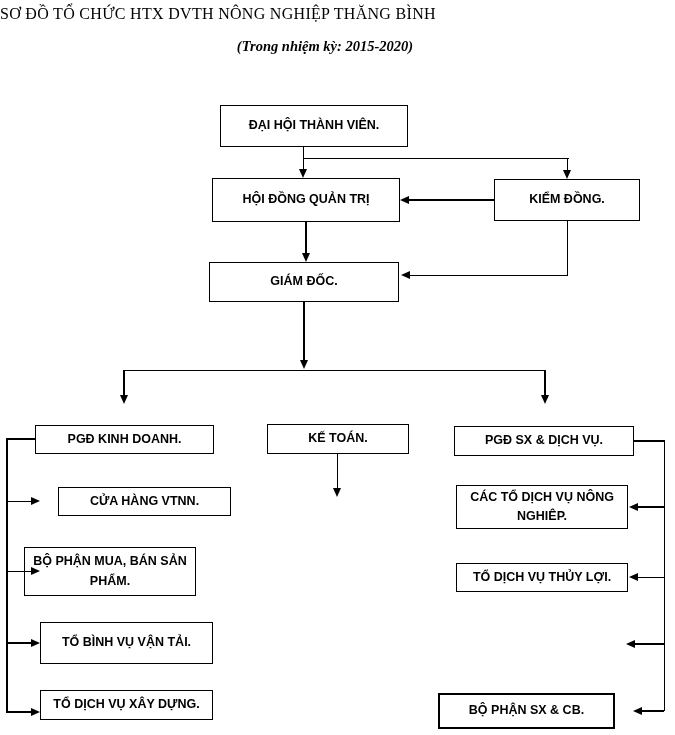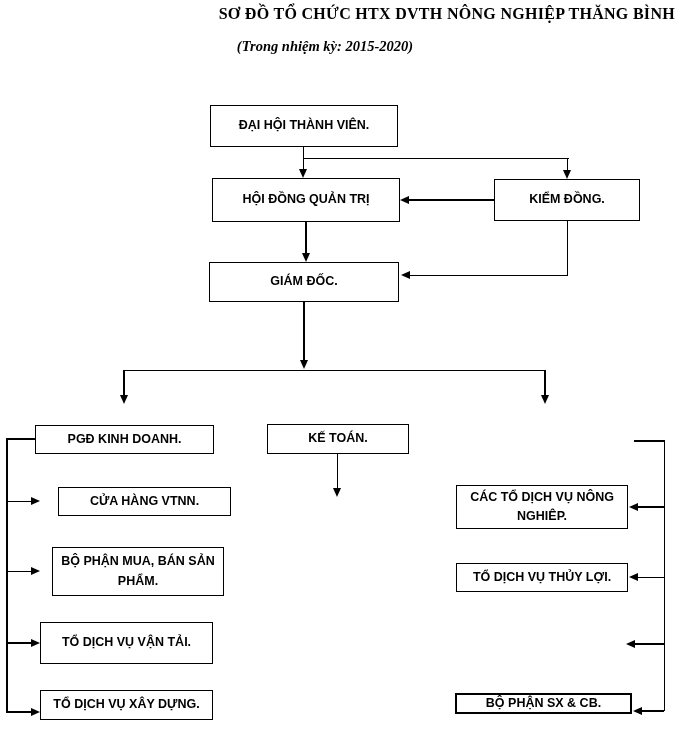--- a/index.html
+++ b/index.html
@@ -8,23 +8,23 @@
     width: 675px;
     height: 735px;
     background: #ffffff;
     overflow: hidden;
     font-family: "Liberation Sans", sans-serif;
     color: #000;
   }
   .title {
     position: absolute;
     top: 5px; left: 0; width: 675px;
-    text-align: right;
+    text-align: left;
     font-family: "Liberation Serif", serif;
-    font-weight: bold;
+    font-weight: normal;
     font-size: 16px;
     letter-spacing: 0.3px;
   }
   .subtitle {
     position: absolute;
     top: 38px; left: 0; width: 650px;
     text-align: center;
     font-family: "Liberation Serif", serif;
     font-weight: bold;
     font-style: italic;
@@ -52,37 +52,38 @@
   .ar { border-top: 4.5px solid transparent; border-bottom: 4.5px solid transparent; border-left: 9px solid #000; }
 </style>
 </head>
 <body>
 
 <div id="stage">
 
   <div class="title">SƠ ĐỒ TỔ CHỨC HTX DVTH NÔNG NGHIỆP THĂNG BÌNH</div>
   <div class="subtitle">(Trong nhiệm kỳ: 2015-2020)</div>
 
-  <div class="node" style="left:210px;top:105px;width:188px;height:42px">ĐẠI HỘI THÀNH VIÊN.</div>
+  <div class="node" style="left:220px;top:105px;width:188px;height:42px">ĐẠI HỘI THÀNH VIÊN.</div>
   <div class="node" style="left:212px;top:178px;width:188px;height:44px">HỘI ĐỒNG QUẢN TRỊ</div>
   <div class="node" style="left:494px;top:179px;width:146px;height:42px">KIỂM ĐỒNG.</div>
   <div class="node" style="left:209px;top:262px;width:190px;height:40px">GIÁM ĐỐC.</div>
 
   <div class="node" style="left:35px;top:425px;width:179px;height:29px">PGĐ KINH DOANH.</div>
   <div class="node" style="left:267px;top:424px;width:142px;height:30px">KẾ TOÁN.</div>
+  <div class="node" style="left:454px;top:426px;width:180px;height:30px">PGĐ SX &amp; DỊCH VỤ.</div>
 
   <div class="node" style="left:58px;top:487px;width:173px;height:29px">CỬA HÀNG VTNN.</div>
-  <div class="node" style="left:52px;top:547px;width:172px;height:49px">BỘ PHẬN MUA, BÁN SẢN PHẨM.</div>
-  <div class="node" style="left:40px;top:622px;width:173px;height:42px">TỔ DỊCH VỤ VẬN TẢI.</div>
+  <div class="node" style="left:24px;top:547px;width:172px;height:49px">BỘ PHẬN MUA, BÁN SẢN PHẨM.</div>
+  <div class="node" style="left:40px;top:622px;width:173px;height:42px">TỔ BÌNH VỤ VẬN TẢI.</div>
   <div class="node" style="left:40px;top:690px;width:173px;height:30px">TỔ DỊCH VỤ XÂY DỰNG.</div>
 
 
   <div class="node" style="left:456px;top:485px;width:172px;height:44px">CÁC TỔ DỊCH VỤ NÔNG NGHIÊP.</div>
   <div class="node" style="left:456px;top:563px;width:172px;height:29px">TỔ DỊCH VỤ THỦY LỢI.</div>
-  <div class="node thick" style="left:455px;top:693px;width:177px;height:21px">BỘ PHẬN SX &amp; CB.</div>
+  <div class="node thick" style="left:438px;top:693px;width:177px;height:36px">BỘ PHẬN SX &amp; CB.</div>
 
   <div class="ln" style="left:302.5px;top:146px;width:1.5px;height:12.5px"></div>
   <div class="ln" style="left:302.5px;top:157.5px;width:266px;height:1.5px"></div>
   <div class="ln" style="left:302.5px;top:157.5px;width:1.5px;height:13px"></div>
   <div class="ad" style="left:298.75px;top:169px"></div>
   <div class="ln" style="left:566.75px;top:157.5px;width:1.5px;height:13px"></div>
   <div class="ad" style="left:563px;top:170px"></div>
 
   <div class="ln" style="left:409px;top:199.25px;width:85px;height:1.5px"></div>
   <div class="al" style="left:400px;top:195.5px"></div>

